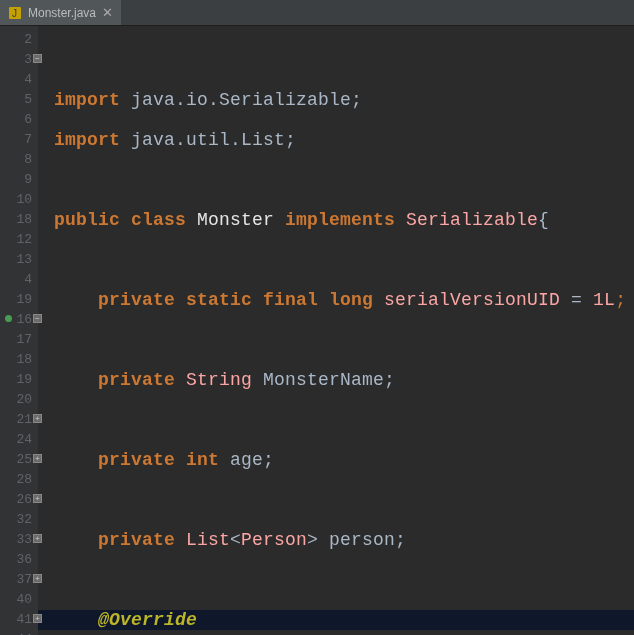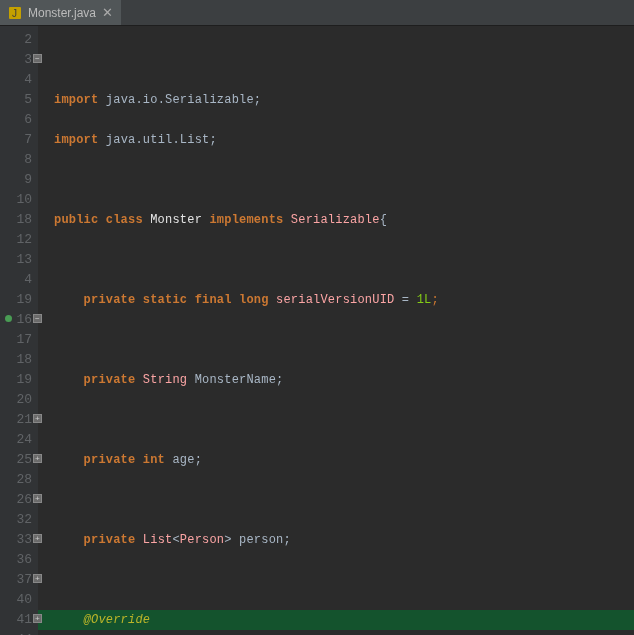--- a/index.html
+++ b/index.html
@@ -77,31 +77,31 @@
     position: absolute;
     left: 1px;
     top: 5px;
     width: 7px; height: 7px;
     background: #499c54;
     border-radius: 50%;
   }
   .code {
     padding: 4px 0 4px 16px;
     line-height: 20px;
-    font-size: 12px;
+    font-size: 18px;
     white-space: pre;
     flex: 1;
     letter-spacing: 0.2px;
   }
   .code-line { height: 20px; }
-  .hl { background: #14532d; display: block; margin-left: -16px; padding-left: 16px; }
+  .hl { background: #0f172a; display: block; margin-left: -16px; padding-left: 16px; font-weight: bold; }
   .kw   { color: #cc7832; font-weight: bold; }
   .cls  { color: #e5e5e5; }
   .type { color: #fca5a5; }
-  .num  { color: #84cc16; }
+  .num  { color: #fca5a5; }
   .ann  { color: #bbb529; font-style: italic; }
   .fld  { color: #fca5a5; }
   .pun  { color: #cc7832; }
   .par  { color: #a9b7c6; }
 </style>
 </head>
 <body>
 
 <div class="tab-bar">
   <div class="tab">

